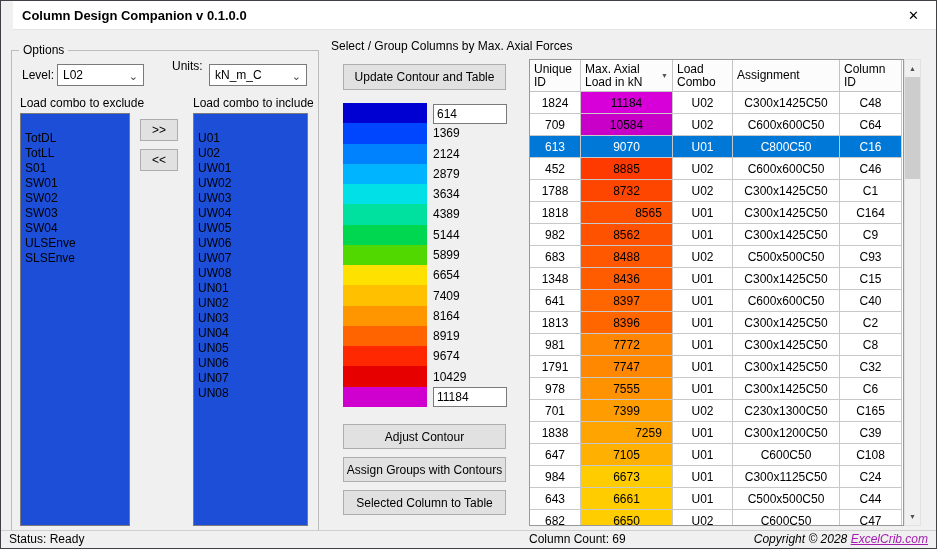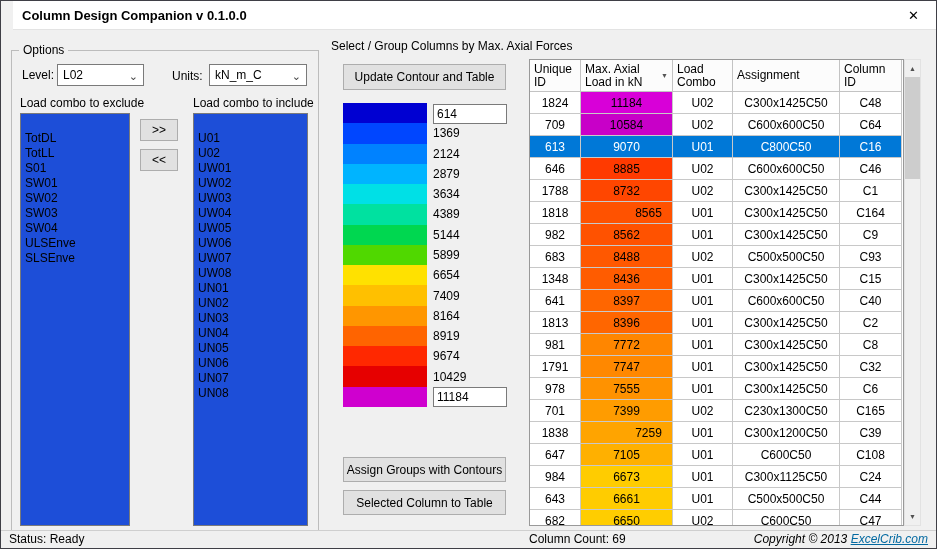--- a/index.html
+++ b/index.html
@@ -12,21 +12,21 @@
   }
   
   .titlebar { position:absolute; left:0; top:0; right:0; height:29px; background:#ffffff; border-bottom:1px solid #e3e3e3;margin-left:12px; }
   .title { position:absolute; left:9px; top:0; line-height:29px; font-size:13px; font-weight:600; }
   .close { position:absolute; right:0; top:0; width:45px; height:29px; text-align:center; line-height:29px; font-size:13px; cursor:pointer; }
   
   .groupbox { position:absolute; left:10px; top:49px; width:308px; height:481px; border:1px solid #bcbcbc; }
   .groupbox-label { position:absolute; left:7px; top:-8px; background:#f0f0f0; padding:0 4px; }
   .lbl { position:absolute; white-space:nowrap; }
   .level-lbl { left:10px; top:17px; }
-  .units-lbl { left:160px; top:18px; }
+  .units-lbl { left:160px; top:8px; }
   .exclude-lbl { left:8px; top:45px; }
   .include-lbl { left:181px; top:45px; }
   .combo { position:absolute; height:22px; background:#fff; border:1px solid #7a7a7a; }
   .level-combo { left:45px; top:13px; width:87px; }
   .units-combo { left:197px; top:13px; width:98px; }
   .combo-value { position:absolute; left:5px; top:0; line-height:20px; }
   .combo-arrow { position:absolute; right:5px; top:1px; line-height:20px; font-size:11px; color:#444; }
   .listbox { position:absolute; background:#1d4ed8; border:1px solid #7a7a7a; overflow:hidden; padding-top:17px; }
   .exclude-listbox { left:8px; top:62px; width:110px; height:413px; }
   .include-listbox { left:181px; top:62px; width:115px; height:413px; }
@@ -64,21 +64,21 @@
   .scrollbar { position:relative; width:17px; height:467px; background:#f0f0f0; border:1px solid #e2e2e2; }
   .sb-arrow { position:absolute; left:0; width:15px; height:17px; display:flex; align-items:center; justify-content:center;
               font-size:7px; color:#505050; cursor:pointer; }
   .sb-up { top:0; } .sb-down { bottom:0; }
   .sb-thumb { position:absolute; left:0; top:17px; width:15px; height:102px; background:#cdcdcd; cursor:pointer; }
   
   .statusbar { position:absolute; left:0; right:0; bottom:0; height:18px; background:#f0f0f0; border-top:1px solid #cfcfcf; line-height:17px; }
   .status-text { position:absolute; left:8px; }
   .count-text { position:absolute; left:528px; }
   .copyright { position:absolute; right:8px; font-style:italic; }
-  .link { color:#0369a1; text-decoration:underline; cursor:pointer; font-style:italic; }
+  .link { color:#a21caf; text-decoration:underline; cursor:pointer; font-style:italic; }
 </style>
 </head>
 <body>
 
 <div class="window">
 
   <div class="titlebar">
     <div class="title">Column Design Companion v 0.1.0.0</div>
     <div class="close">✕</div>
   </div>
@@ -170,20 +170,21 @@
         <div class="legend-label" style="top: 172.267px; transform: translateY(-50%);">6654</div>
         <div class="legend-label" style="top: 192.533px; transform: translateY(-50%);">7409</div>
         <div class="legend-label" style="top: 212.8px; transform: translateY(-50%);">8164</div>
         <div class="legend-label" style="top: 233.067px; transform: translateY(-50%);">8919</div>
         <div class="legend-label" style="top: 253.333px; transform: translateY(-50%);">9674</div>
         <div class="legend-label" style="top: 273.6px; transform: translateY(-50%);">10429</div>
         <input class="legend-input" type="text" value="11184" style="top: 284px;">
       </div>
   </div>
 
+  <div class="btn adjust-btn">Adjust Contour</div>
   <div class="btn assign-btn">Assign Groups with Contours</div>
   <div class="btn selected-btn">Selected Column to Table</div>
 
   <div class="table">
     <div class="grid">
       <div class="thead">
         <div class="th">
             <span>Unique ID</span>
           </div>
         <div class="th">
@@ -216,21 +217,21 @@
             <div class="td">C64</div>
           </div>
           <div class="tr selected">
             <div class="td">613</div>
             <div class="td">9070</div>
             <div class="td">U01</div>
             <div class="td">C800C50</div>
             <div class="td">C16</div>
           </div>
           <div class="tr">
-            <div class="td">646</div>
+            <div class="td">452</div>
             <div class="td" style="background: rgb(255, 58, 0);">8885</div>
             <div class="td">U02</div>
             <div class="td">C600x600C50</div>
             <div class="td">C46</div>
           </div>
           <div class="tr">
             <div class="td">1788</div>
             <div class="td" style="background: rgb(255, 70, 0);">8732</div>
             <div class="td">U02</div>
             <div class="td">C300x1425C50</div>
@@ -346,16 +347,16 @@
     <div class="scrollbar">
       <div class="sb-arrow sb-up">▲</div>
       <div class="sb-thumb"></div>
       <div class="sb-arrow sb-down">▼</div>
     </div>
   </div>
 
   <div class="statusbar">
     <span class="status-text">Status: Ready</span>
     <span class="count-text">Column Count: 69</span>
-    <span class="copyright"><span>Copyright © 2013 </span><span class="link">ExcelCrib.com</span></span>
+    <span class="copyright"><span>Copyright © 2028 </span><span class="link">ExcelCrib.com</span></span>
   </div>
 
 </div>
 
 </body></html>

